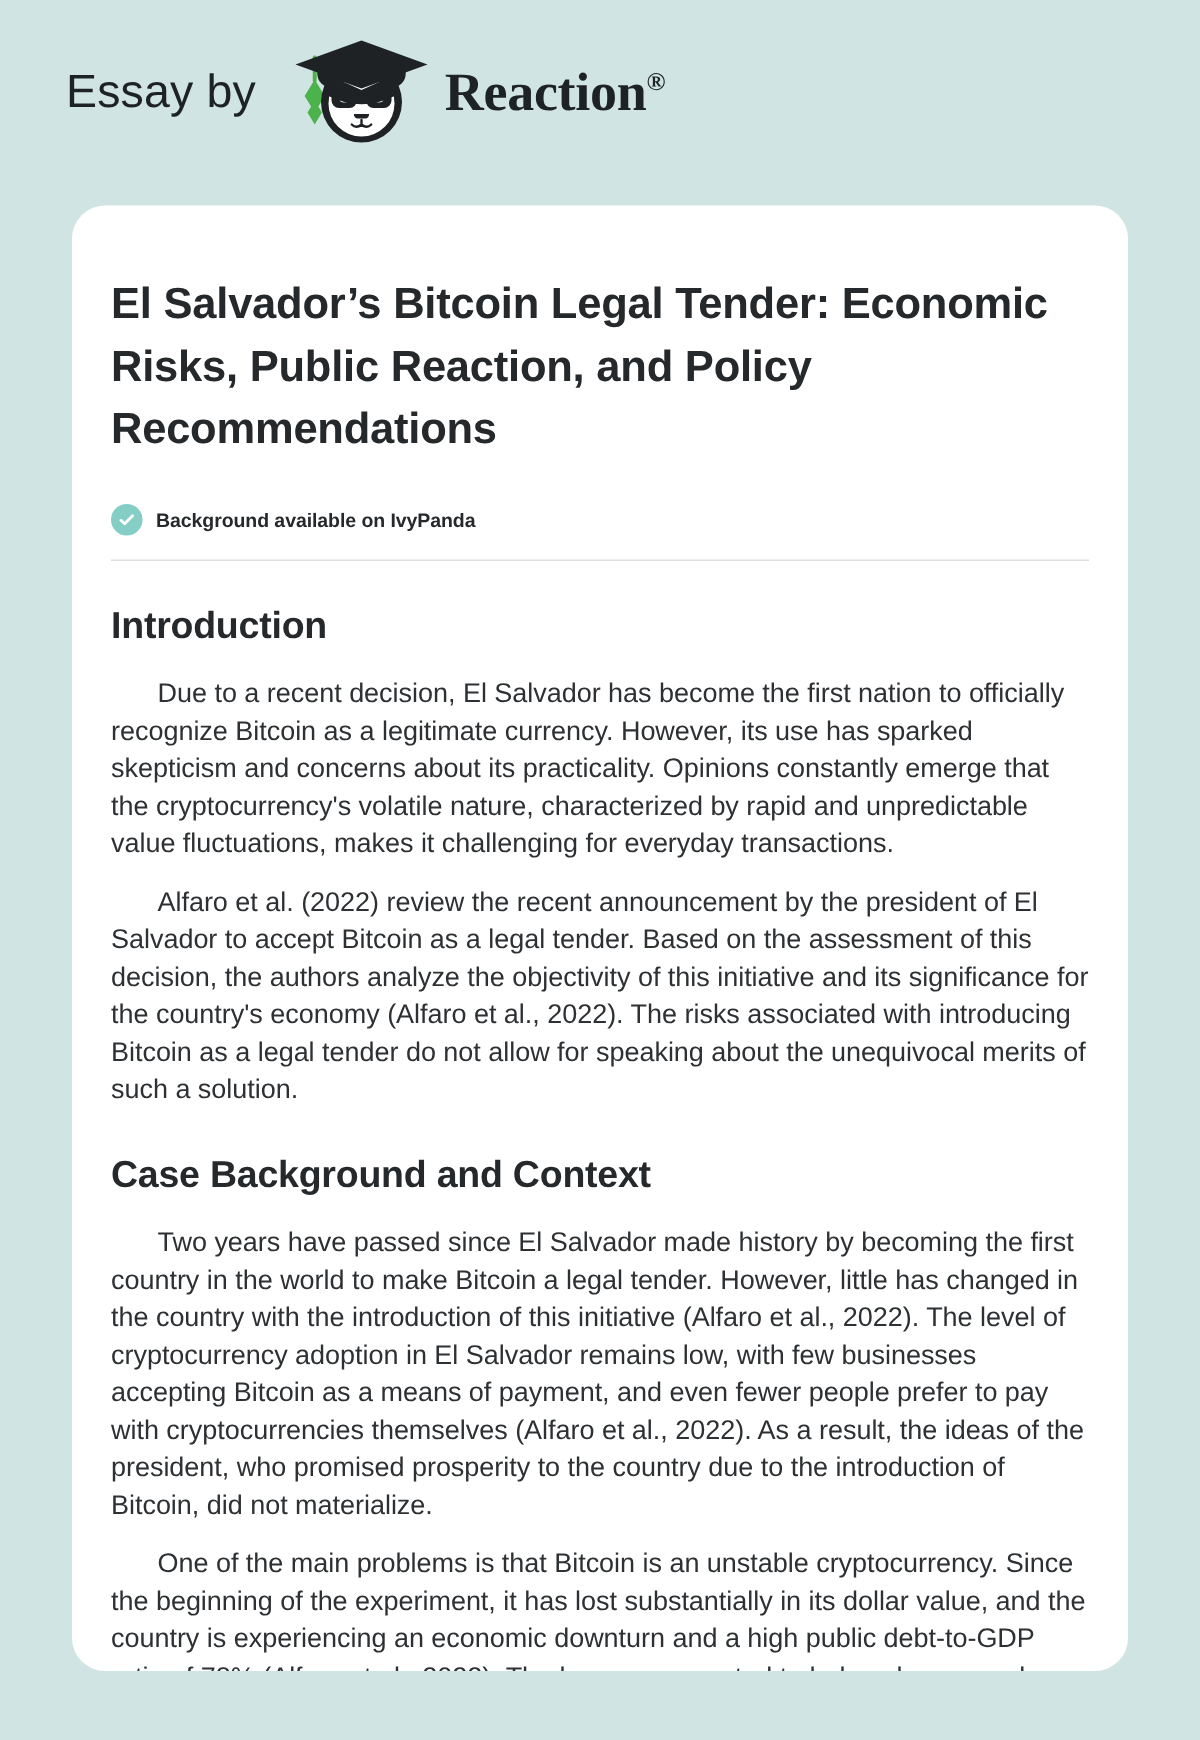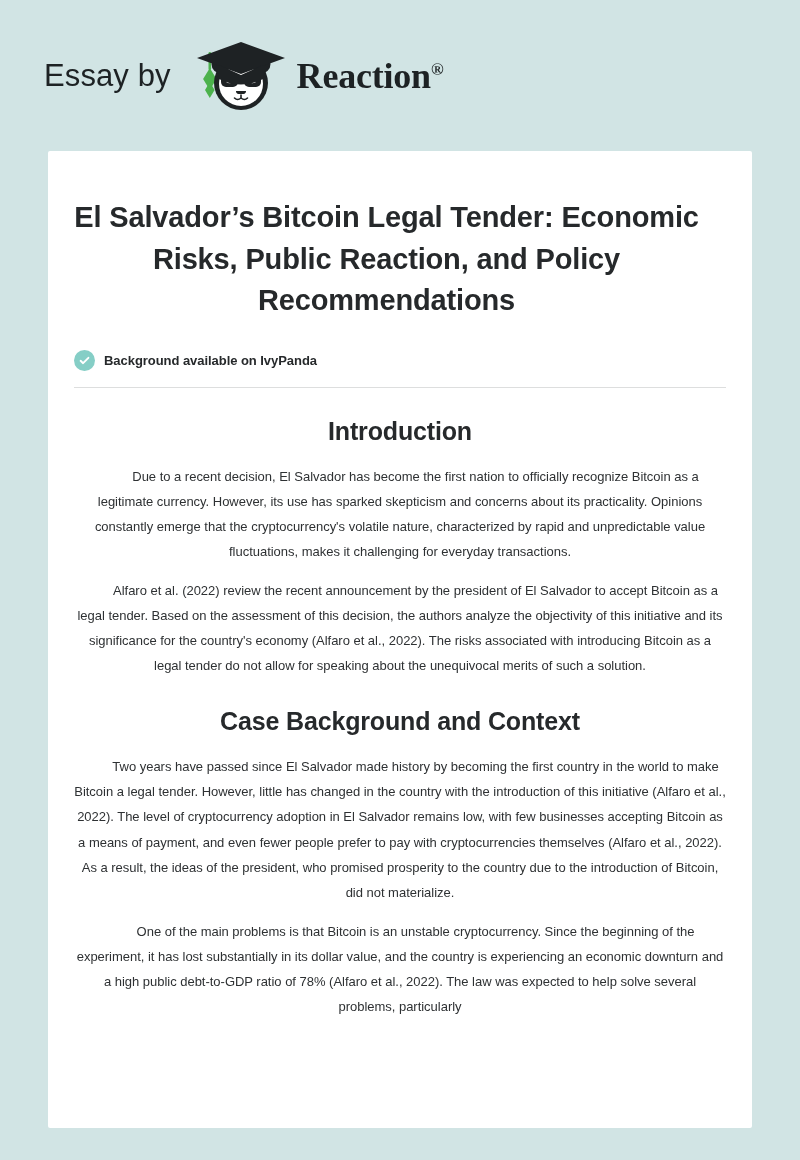--- a/index.html
+++ b/index.html
@@ -9,21 +9,21 @@
   body {
     width: 800px;
     height: 1160px;
     background: #d1e4e4;
     font-family: "Liberation Sans", sans-serif;
     overflow: hidden;
   }
 
   
   .site-header {
-    height: 151px;
+    height: 121px;
     display: flex;
     align-items: center;
     padding-left: 44px;
     box-sizing: border-box;
   }
   .brand-lockup {
     display: flex;
     align-items: center;
     gap: 14px;
   }
@@ -52,28 +52,27 @@
   .wordmark .reg {
     font-size: 17px;
     vertical-align: super;
     line-height: 0;
   }
 
   
   .paper {
     position: relative;
     width: 704px;
-    margin: 0 auto;
+    margin: 16px auto;
     background: #ffffff;
-    border-radius: 2px;
+    border-radius: 22px;
     box-sizing: border-box;
     padding: 46px 26px 0 26px;
     height: 977px;
     overflow: hidden;
-    text-align: center;
   }
   .paper-inner {
     padding: 0 0 0 0;
   }
 
   .doc-title {
     font-size: 29px;
     line-height: 41.5px;
     font-weight: 700;
     color: #26292b;
@@ -116,21 +115,21 @@
   h2.section-heading {
     font-size: 25px;
     font-weight: 700;
     color: #26292b;
     margin: 26px 0 0 0;
     letter-spacing: -0.15px;
     line-height: 34px;
   }
 
   p.body-par {
-    font-size: 13px;
+    font-size: 18px;
     line-height: 25.1px;
     color: #2e3133;
     margin: 14px 0 0 0;
     text-indent: 31px;
     letter-spacing: -0.02px;
   }
   h2.section-heading + p.body-par { margin-top: 16px; }
 </style>
 </head>
 <body>

